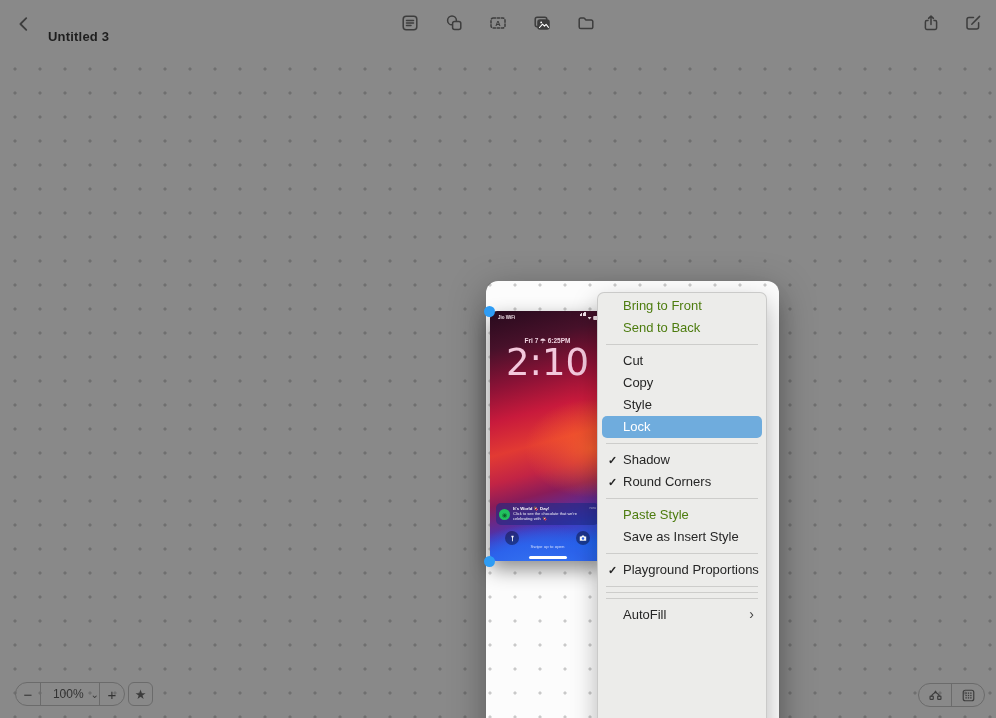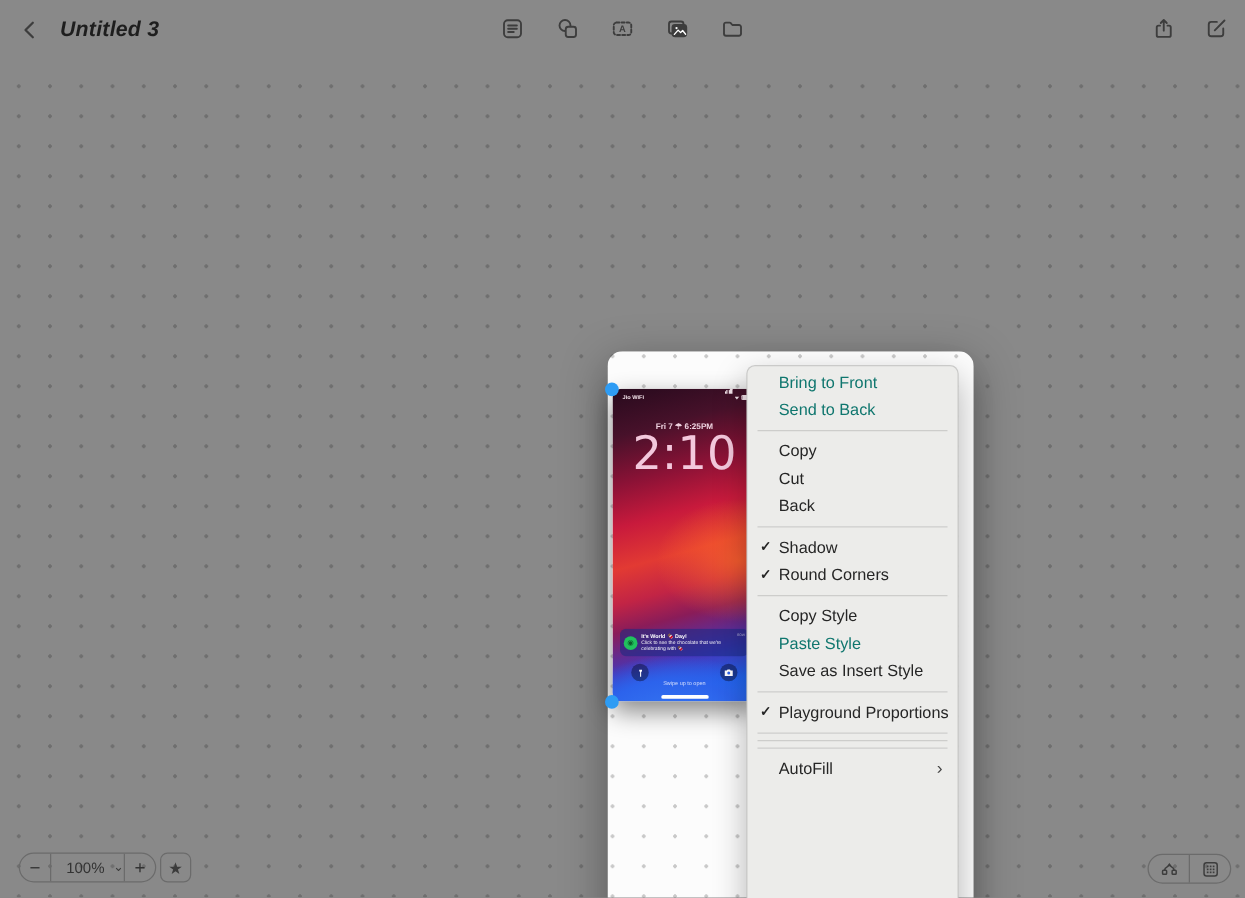--- a/index.html
+++ b/index.html
@@ -9,21 +9,21 @@
     --dim-bg:#898989;
     --dot:#6f6f6f;
   }
   *{margin:0;padding:0;box-sizing:border-box;}
   html,body{width:996px;height:718px;overflow:hidden;}
   body{font-family:"Liberation Sans",sans-serif;background:var(--dim-bg);position:relative;}
 
   
   .toolbar{position:absolute;left:0;top:0;width:996px;height:48px;background:var(--dim-bg);z-index:5;}
   .back-btn{position:absolute;left:12px;top:12px;width:24px;height:24px;display:flex;align-items:center;justify-content:center;cursor:pointer;}
-  .doc-title{position:absolute;left:48px;top:14px;font-size:17px;font-weight:700;color:#1e1e1e;letter-spacing:.2px;font-style:italic;}
+  .doc-title{position:absolute;left:48px;top:29px;font-size:13px;font-weight:700;color:#1e1e1e;letter-spacing:.2px;}
   .tool-group{position:absolute;left:50%;transform:translateX(-50%);top:12px;display:flex;gap:22px;align-items:center;}
   .tool-btn{width:22px;height:22px;display:flex;align-items:center;justify-content:center;cursor:pointer;}
   .right-group{position:absolute;right:12px;top:12px;display:flex;gap:20px;align-items:center;}
   svg.icon{stroke:var(--ink);fill:none;stroke-width:1.5;stroke-linecap:round;stroke-linejoin:round;}
 
   
   .canvas{position:absolute;left:0;top:48px;width:996px;height:670px;
     background-color:var(--dim-bg);
     background-image:radial-gradient(circle 1.6px at 12.5px 12px, var(--dot) 98%, rgba(0,0,0,0) 100%);
     background-size:25px 24px;background-position:2.5px 9px;}
@@ -66,21 +66,21 @@
   .handle.tl{left:484px;top:258px;}
   .handle.bl{left:484px;top:508px;}
 
   
   .menu{position:absolute;left:597px;top:244px;width:170px;height:450px;border-radius:7px;
     background:#ECECEA;border:1px solid rgba(0,0,0,.14);box-shadow:0 10px 26px rgba(0,0,0,.28);
     padding-top:2px;z-index:9;font-size:13px;color:#262626;}
   .mi{position:relative;height:22px;line-height:22px;margin:0 4px;padding-left:21px;border-radius:5px;white-space:nowrap;cursor:default;}
   .mi .chk{position:absolute;left:6px;top:0;font-size:11px;font-weight:700;}
   .mi .sub{position:absolute;right:8px;top:-1px;font-size:14px;color:#444;}
-  .mi.disabled{color:#0f766e;}
+  .mi.disabled{color:#4d7c0f;}
   .mi.hl{background:var(--hl);color:#fff;}
   .msep{height:1px;background:rgba(0,0,0,.13);margin:5px 8px;}
 
   
   .zoom-pill{position:absolute;left:15px;top:634px;height:24px;width:110px;border:1px solid #6b6b6b;border-radius:12px;
     display:flex;align-items:center;color:#333;z-index:6;}
   .zoom-seg{display:flex;align-items:center;justify-content:center;height:100%;cursor:pointer;}
   .seg-minus{width:24px;font-size:15px;}
   .seg-val{flex:1;font-size:12px;gap:4px;border-left:1px solid #6b6b6b;border-right:1px solid #6b6b6b;justify-content:flex-end;}
   .seg-val .chev{font-size:10px;margin-left:3px;color:#3a3a3a;}
@@ -192,28 +192,28 @@
     <div class="homebar"></div>
   </div>
 
   <div class="handle tl"></div>
   <div class="handle bl"></div>
 
   <div class="menu">
     <div class="mi disabled"><span>Bring to Front</span></div>
     <div class="mi disabled"><span>Send to Back</span></div>
     <div class="msep"></div>
+    <div class="mi"><span>Cut</span></div>
     <div class="mi"><span>Copy</span></div>
-    <div class="mi"><span>Cut</span></div>
-    <div class="mi"><span>Back</span></div>
+    <div class="mi"><span>Style</span></div>
+    <div class="mi hl"><span>Lock</span></div>
     <div class="msep"></div>
     <div class="mi"><span class="chk">✓</span><span>Shadow</span></div>
     <div class="mi"><span class="chk">✓</span><span>Round Corners</span></div>
     <div class="msep"></div>
-    <div class="mi"><span>Copy Style</span></div>
     <div class="mi disabled"><span>Paste Style</span></div>
     <div class="mi"><span>Save as Insert Style</span></div>
     <div class="msep"></div>
     <div class="mi"><span class="chk">✓</span><span>Playground Proportions</span></div>
     <div class="msep"></div>
     <div class="msep"></div>
     <div class="msep"></div>
     <div class="mi"><span>AutoFill</span><span class="sub">›</span></div>
   </div>
 

